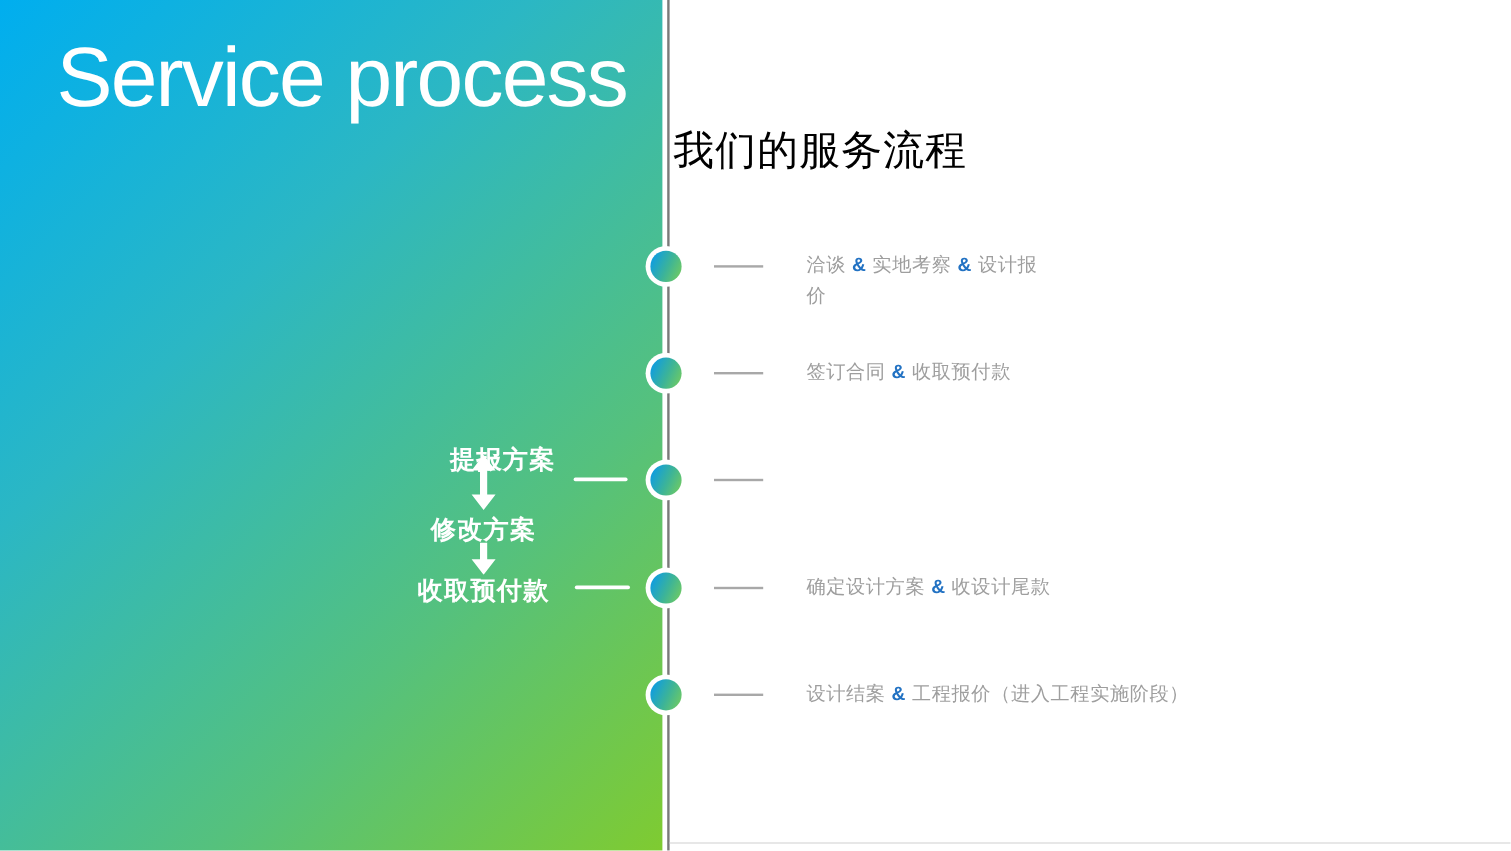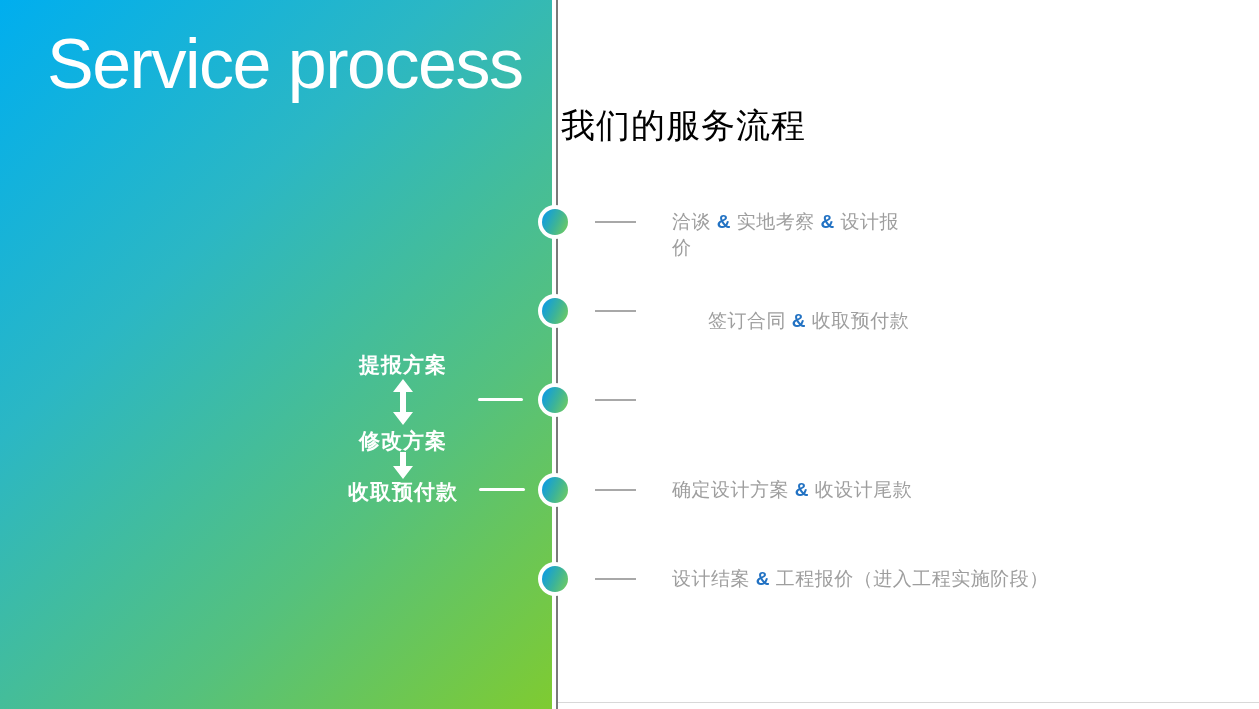--- a/index.html
+++ b/index.html
@@ -29,21 +29,21 @@
   .tl-dot{
     position:absolute;left:538px;width:34px;height:34px;border-radius:50%;
     background:#ffffff;z-index:3;
   }
   .tl-dot::before{
     content:"";position:absolute;left:4px;top:4px;width:26px;height:26px;border-radius:50%;
     background:linear-gradient(115deg,#149fd9 15%,#3db497 55%,#6cc966 90%);
   }
   .tl-dash{position:absolute;left:595px;width:41px;height:2px;background:#a8a8a8;}
   .tl-text{
-    position:absolute;left:672px;color:#9e9e9e;font-size:19px;line-height:26px;
+    position:absolute;left:672px;color:#9e9e9e;font-size:16px;line-height:26px;
     letter-spacing:0.5px;
   }
   .tl-line{white-space:nowrap;}
   .amp{color:#2272c3;font-weight:700;}
   
   .side-label{
     position:absolute;width:120px;left:343px;text-align:center;
     color:#ffffff;font-size:21px;font-weight:700;letter-spacing:1px;white-space:nowrap;
   }
   .side-arrow{position:absolute;left:391px;}
@@ -52,21 +52,21 @@
   .dash4{left:479px;top:488px;width:46px;}
 </style>
 </head>
 <body>
 
 <div class="slide">
 
   <div class="gradient-panel">
     <h1 class="title">Service process</h1>
 
-    <div class="side-label" style="top:351px;">提报方案</div>
+    <div class="side-label" style="top:369px;text-align:right;">提报方案</div>
 
     <svg class="side-arrow" style="top:379px;" width="24" height="46" viewBox="0 0 24 46" aria-hidden="true">
       <path d="M12 0 L22 13 L15 13 L15 33 L22 33 L12 46 L2 33 L9 33 L9 13 L2 13 Z" fill="#ffffff"></path>
     </svg>
 
     <div class="side-label" style="top:427px;">修改方案</div>
 
     <svg class="side-arrow" style="top:452px;" width="24" height="27" viewBox="0 0 24 27" aria-hidden="true">
       <path d="M9 0 L15 0 L15 14 L22 14 L12 27 L2 14 L9 14 Z" fill="#ffffff"></path>
     </svg>
@@ -87,21 +87,21 @@
         <span class="tl-dot" style="top: 205px;"></span>
         <span class="tl-dash" style="top: 221px;"></span>
         <div class="tl-text" style="top: 209px;">
           <div class="tl-line">洽谈 <span class="amp">&amp;</span> 实地考察 <span class="amp">&amp;</span> 设计报</div>
           <div class="tl-line">价</div>
         </div>
       </div>
       <div class="tl-row">
         <span class="tl-dot" style="top: 294px;"></span>
         <span class="tl-dash" style="top: 310px;"></span>
-        <div class="tl-text" style="top: 308px; margin-left: 36px;">
+        <div class="tl-text" style="top: 298px;">
           <div class="tl-line">签订合同 <span class="amp">&amp;</span> 收取预付款</div>
         </div>
       </div>
       <div class="tl-row">
         <span class="tl-dot" style="top: 383px;"></span>
         <span class="tl-dash" style="top: 399px;"></span>
       </div>
       <div class="tl-row">
         <span class="tl-dot" style="top: 473px;"></span>
         <span class="tl-dash" style="top: 489px;"></span>

